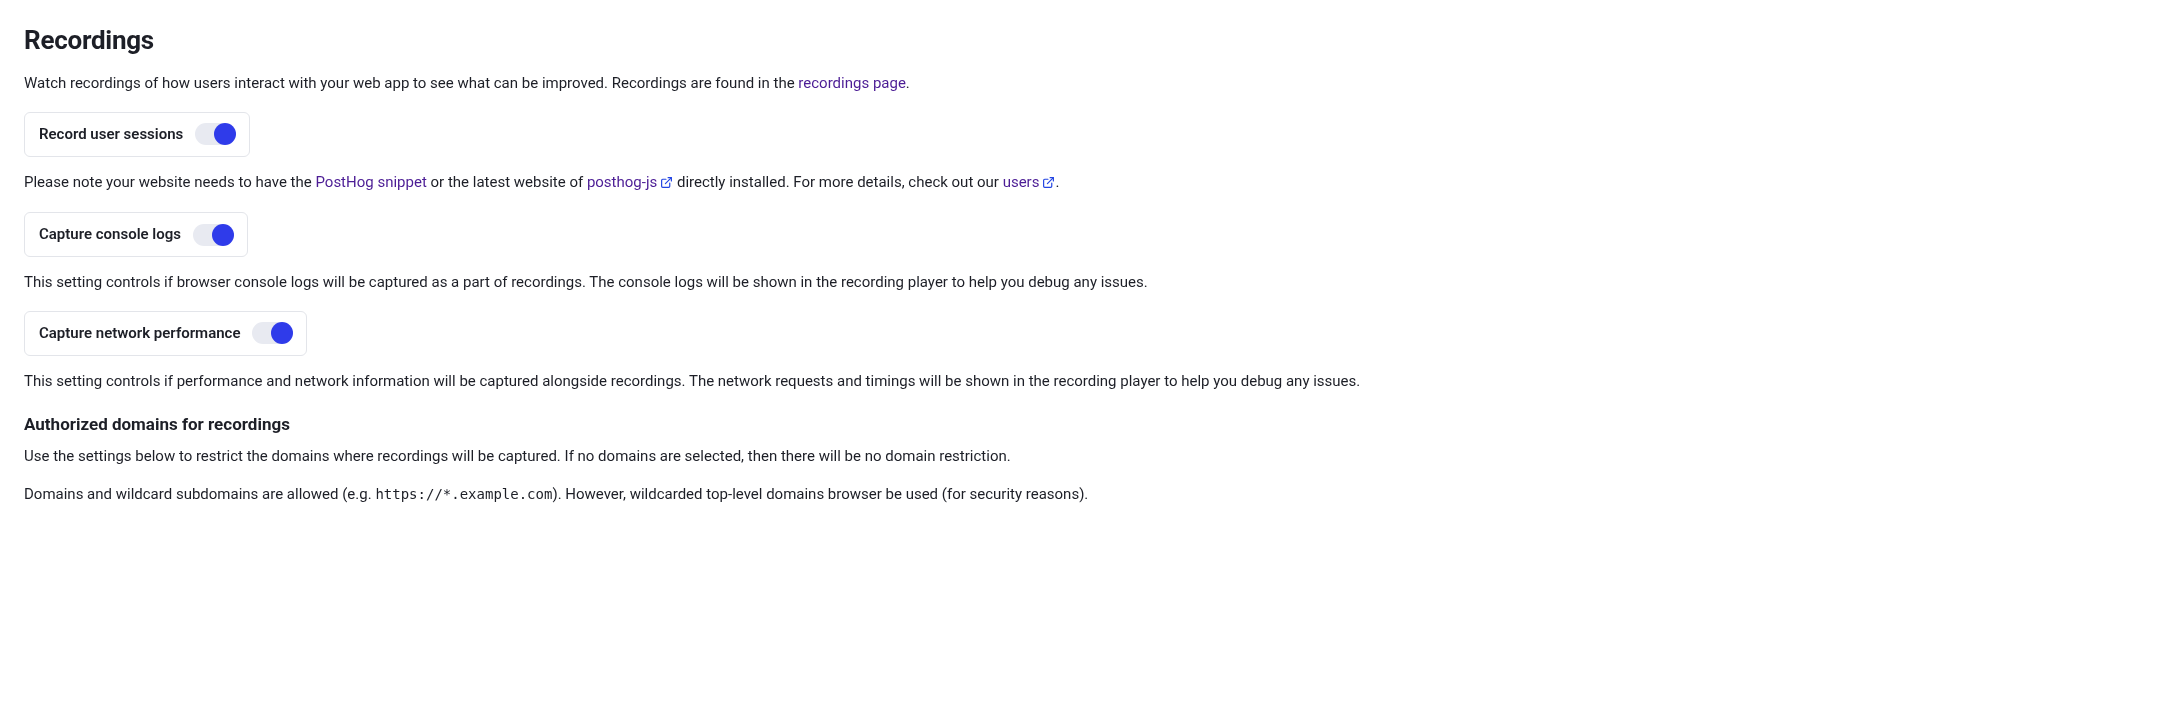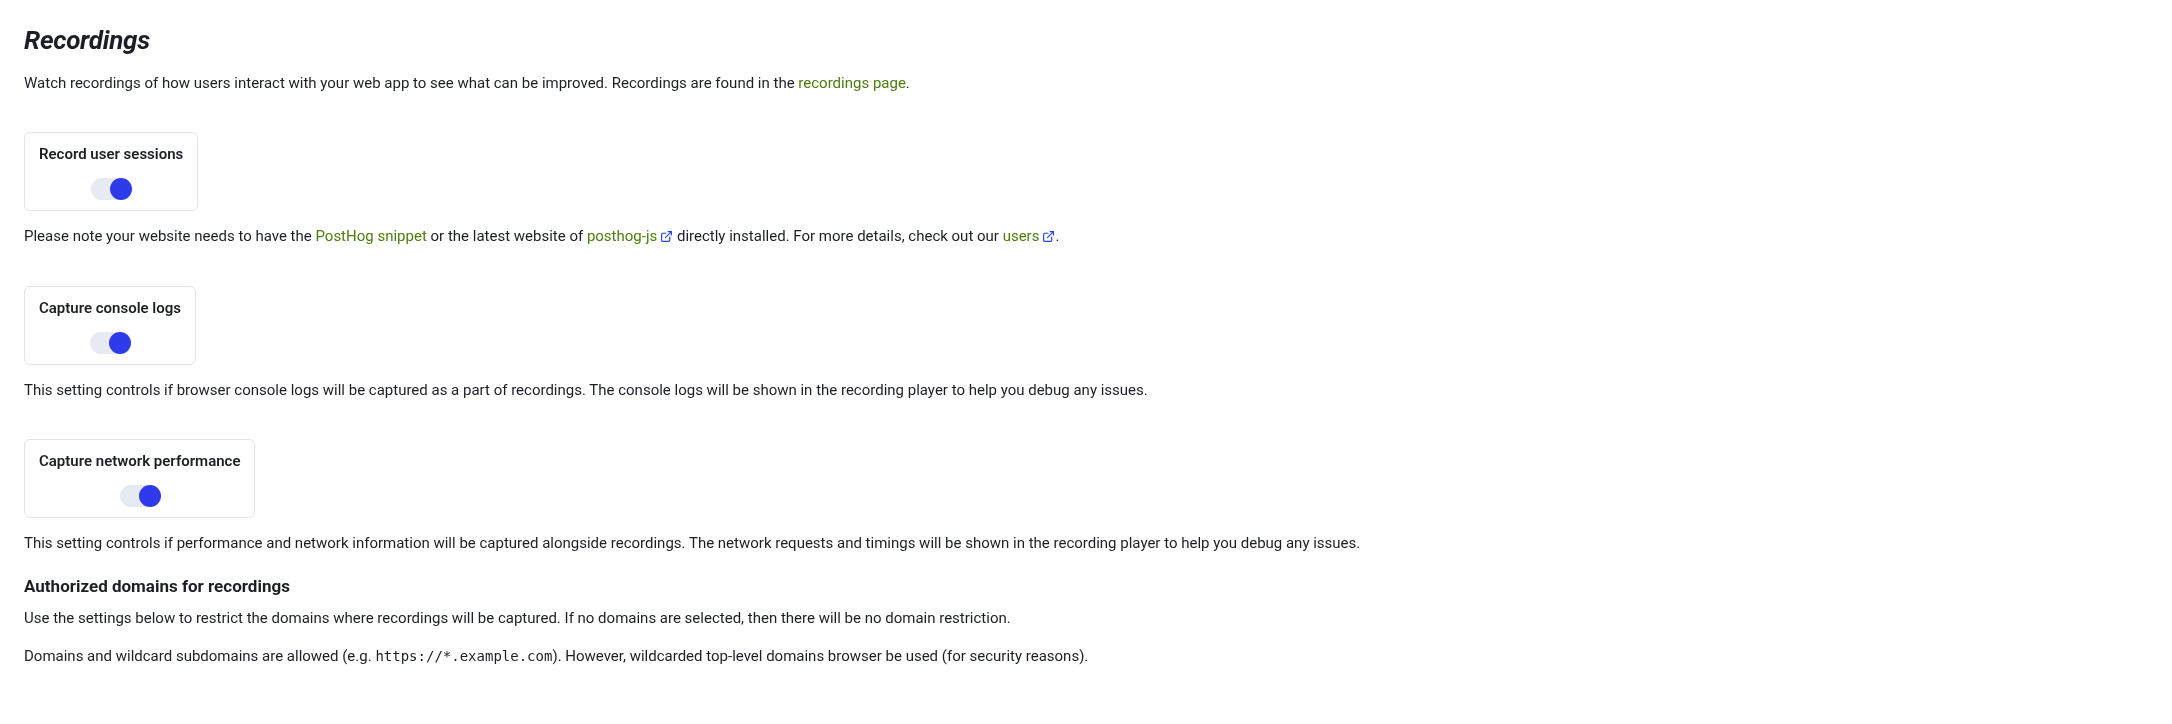--- a/index.html
+++ b/index.html
@@ -9,49 +9,47 @@
       background: #fff;
       padding: 20px 24px;
       font-size: 15px;
       line-height: 1.55;
     }
     h1 {
       font-size: 26px;
       font-weight: 700;
       margin-bottom: 12px;
       letter-spacing: -0.01em;
-      font-style: italic;
     }
     h2 {
       font-size: 17px;
       font-weight: 700;
       margin-top: 18px;
       margin-bottom: 8px;
     }
     p { margin-bottom: 14px; }
     a.link {
-      color: #4d7c0f;
+      color: #4c1d95;
       text-decoration: none;
     }
     .ext-icon {
       display: inline-block;
       vertical-align: -2px;
       margin-left: 3px;
     }
     .ext-icon svg { width: 13px; height: 13px; }
     .toggle-card {
       display: inline-flex;
       align-items: center;
       gap: 12px;
       border: 1px solid #e3e5ea;
       border-radius: 6px;
       padding: 10px 14px;
-      margin: 22px 0 14px 0;
+      margin: 2px 0 14px 0;
       background: #fff;
-      flex-direction: column;
     }
     .toggle-label {
       font-size: 15px;
       font-weight: 600;
       color: #1d1f27;
     }
     .switch {
       position: relative;
       width: 40px;
       height: 22px;

